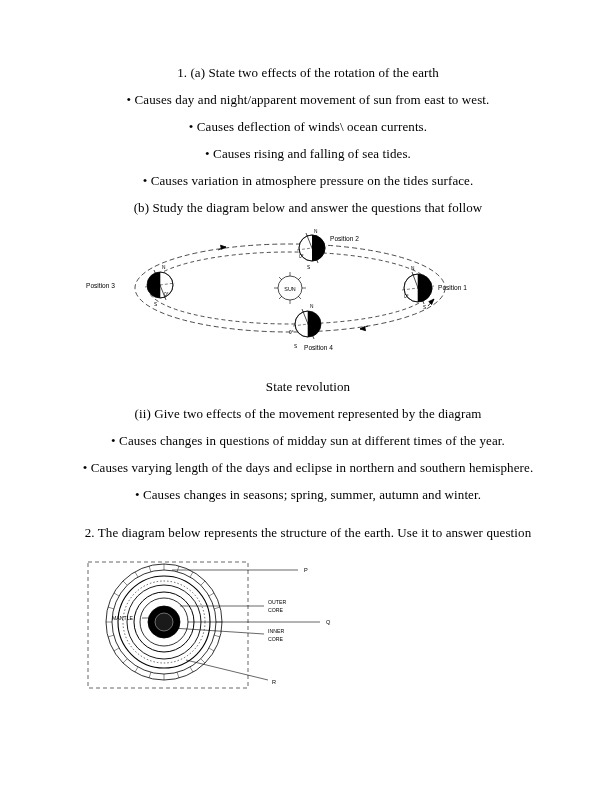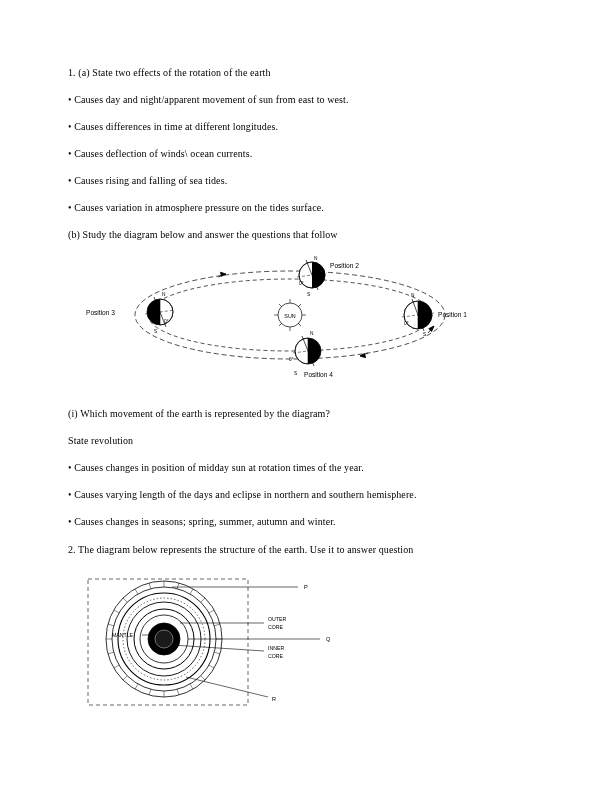--- a/index.html
+++ b/index.html
@@ -22,30 +22,31 @@
     height: 792px;
     background: #fff;
   }
   .content {
     position: absolute;
     left: 68px;
     top: 66px;
     width: 480px;
   }
   .line {
-    font-size: 10px;
+    font-size: 13px;
     line-height: 14px;
     margin: 0 0 13px 0;
     letter-spacing: 0.1px;
+    text-align: center;
   }
   .line.tight {
     margin-bottom: 2px;
   }
   .gap-before {
-    margin-top: 14px;
+    margin-top: 24px;
   }
 
   
   .diagram-revolution {
     position: relative;
     width: 480px;
     height: 128px;
     margin: 6px 0 24px 0;
   }
   .diagram-revolution svg { display:block; }
@@ -64,21 +65,20 @@
   }
 </style>
 </head>
 <body>
 
 <div class="page">
   <div class="content">
 
     <p class="line">1. (a) State two effects of the rotation of the earth</p>
     <p class="line">• Causes day and night/apparent movement of sun from east to west.</p>
-    <p class="line">• Causes differences in time at different longitudes.</p>
     <p class="line">• Causes deflection of winds\ ocean currents.</p>
     <p class="line">• Causes rising and falling of sea tides.</p>
     <p class="line">• Causes variation in atmosphere pressure on the tides surface.</p>
     <p class="line">(b) Study the diagram below and answer the questions that follow</p>
 
     <div class="diagram-revolution">
       <svg width="480" height="128" viewBox="0 0 480 128" xmlns="http://www.w3.org/2000/svg">
         <g fill="none" stroke="#000" stroke-width="0.7">
 
           <ellipse cx="222" cy="60" rx="155" ry="44" stroke-dasharray="5,3"></ellipse>
@@ -153,23 +153,23 @@
           <line x1="234" y1="81" x2="246" y2="111" stroke="#000" stroke-width="0.7"></line>
           <line x1="225" y1="98" x2="255" y2="94" stroke="#000" stroke-width="0.5" stroke-dasharray="3,2"></line>
           <text class="dtext" x="242" y="80" font-size="4.8" fill="#000">N</text>
           <text class="dtext" x="226" y="120" font-size="4.8" fill="#000">S</text>
           <text class="dtext" x="221" y="106" font-size="4.8" fill="#000">0°</text>
           <text class="dtext" x="236" y="122" font-size="6.6" fill="#000">Position 4</text>
         </g>
       </svg>
     </div>
 
-    <p class="line">(i) Which movement of the earth is represented by the diagram?</p>
     <p class="line">State revolution</p>
-    <p class="line">• Causes changes in position of midday sun at rotation times of the year.</p>
+    <p class="line">(ii) Give two effects of the movement represented by the diagram</p>
+    <p class="line">• Causes changes in questions of midday sun at different times of the year.</p>
     <p class="line">• Causes varying length of the days and eclipse in northern and southern hemisphere.</p>
     <p class="line tight">• Causes changes in seasons; spring, summer, autumn and winter.</p>
 
     <p class="line gap-before">2. The diagram below represents the structure of the earth. Use it to answer question</p>
 
     <div class="diagram-structure">
       <svg width="480" height="140" viewBox="0 0 480 140" xmlns="http://www.w3.org/2000/svg">
 
         <rect x="20" y="6" width="160" height="126" fill="none" stroke="#000" stroke-width="0.6" stroke-dasharray="4,3"></rect>
 

